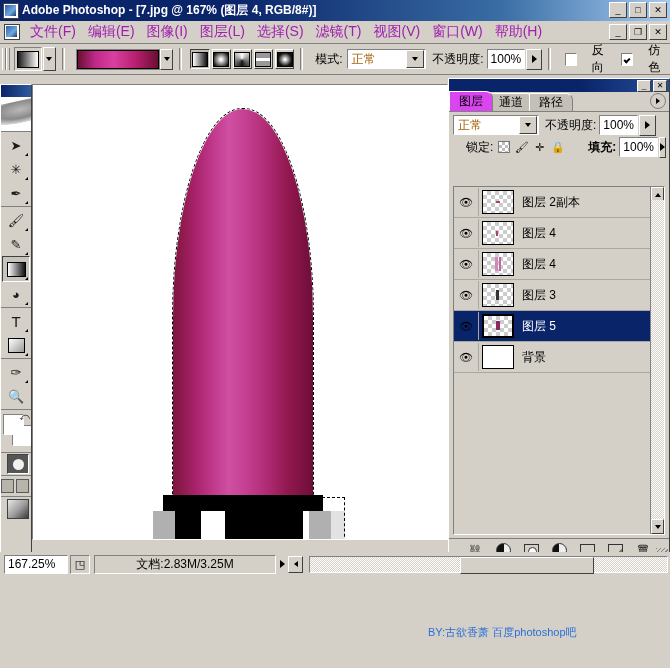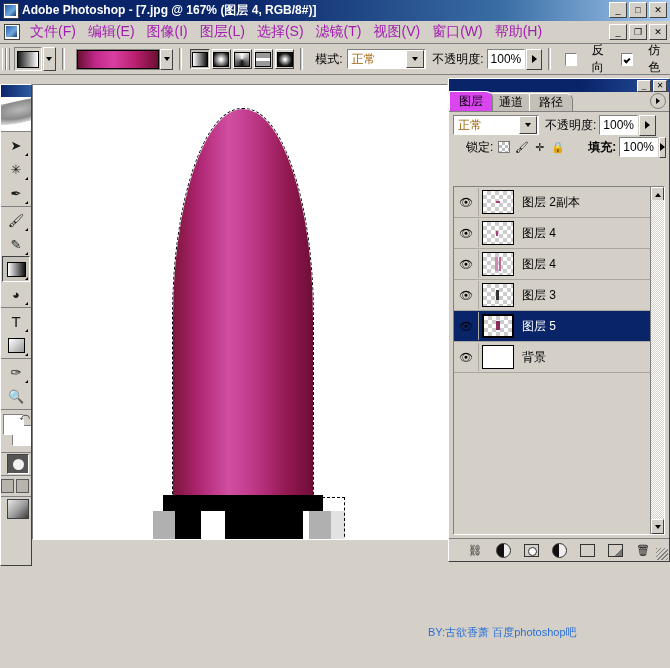--- a/index.html
+++ b/index.html
@@ -672,18 +672,34 @@
         </div>
       <div class="pb">
           <div class="pb-sq" style="background:linear-gradient(135deg,#d4d0c8 70%,#777 70%);"></div>
         </div>
       <div class="pb">🗑</div>
     </div>
 
     <div class="pal-resize"></div>
   </div>
 
+  <div class="statusbar">
+    <div class="zoombox">
+      <div class="zv">167.25%</div>
+    </div>
+    <div class="sbicon">◳</div>
+    <div class="docinfo">文档:2.83M/3.25M</div>
+    <div class="sb-tri">
+        <div class="rtri"></div>
+      </div>
+    <div class="sb-left">
+        <div class="ltri"></div>
+      </div>
+    <div class="sb-track">
+      <div class="sb-thumb"></div>
+    </div>
+  </div>
 
   <div class="credit">BY:古欲香萧    百度photoshop吧</div>
   <div class="wm">
   </div>
 
 </div>
 
 </body></html>

